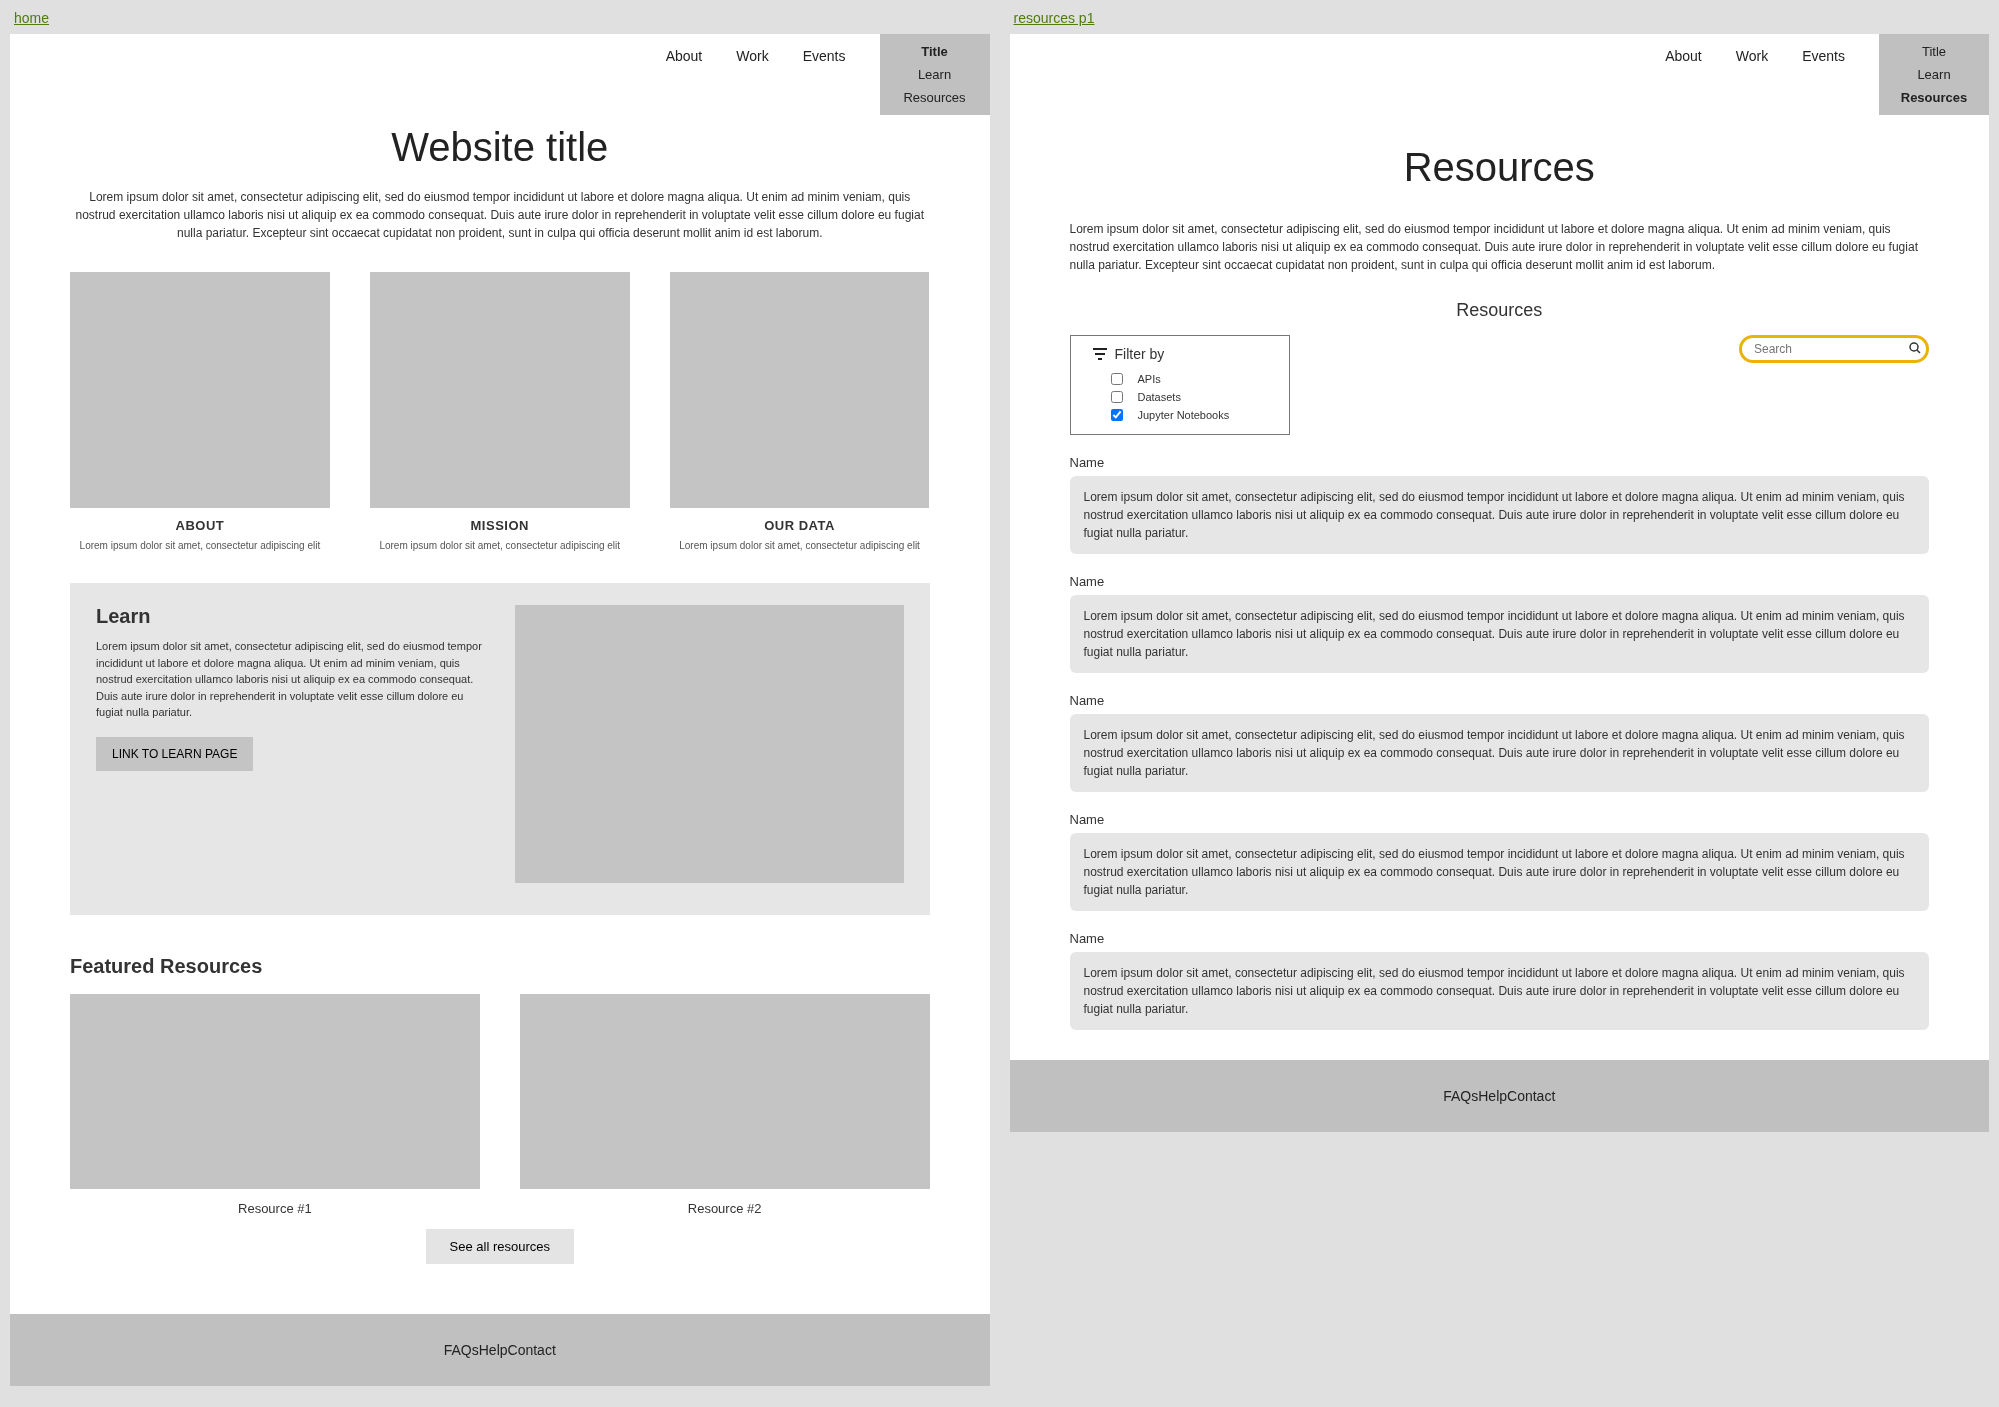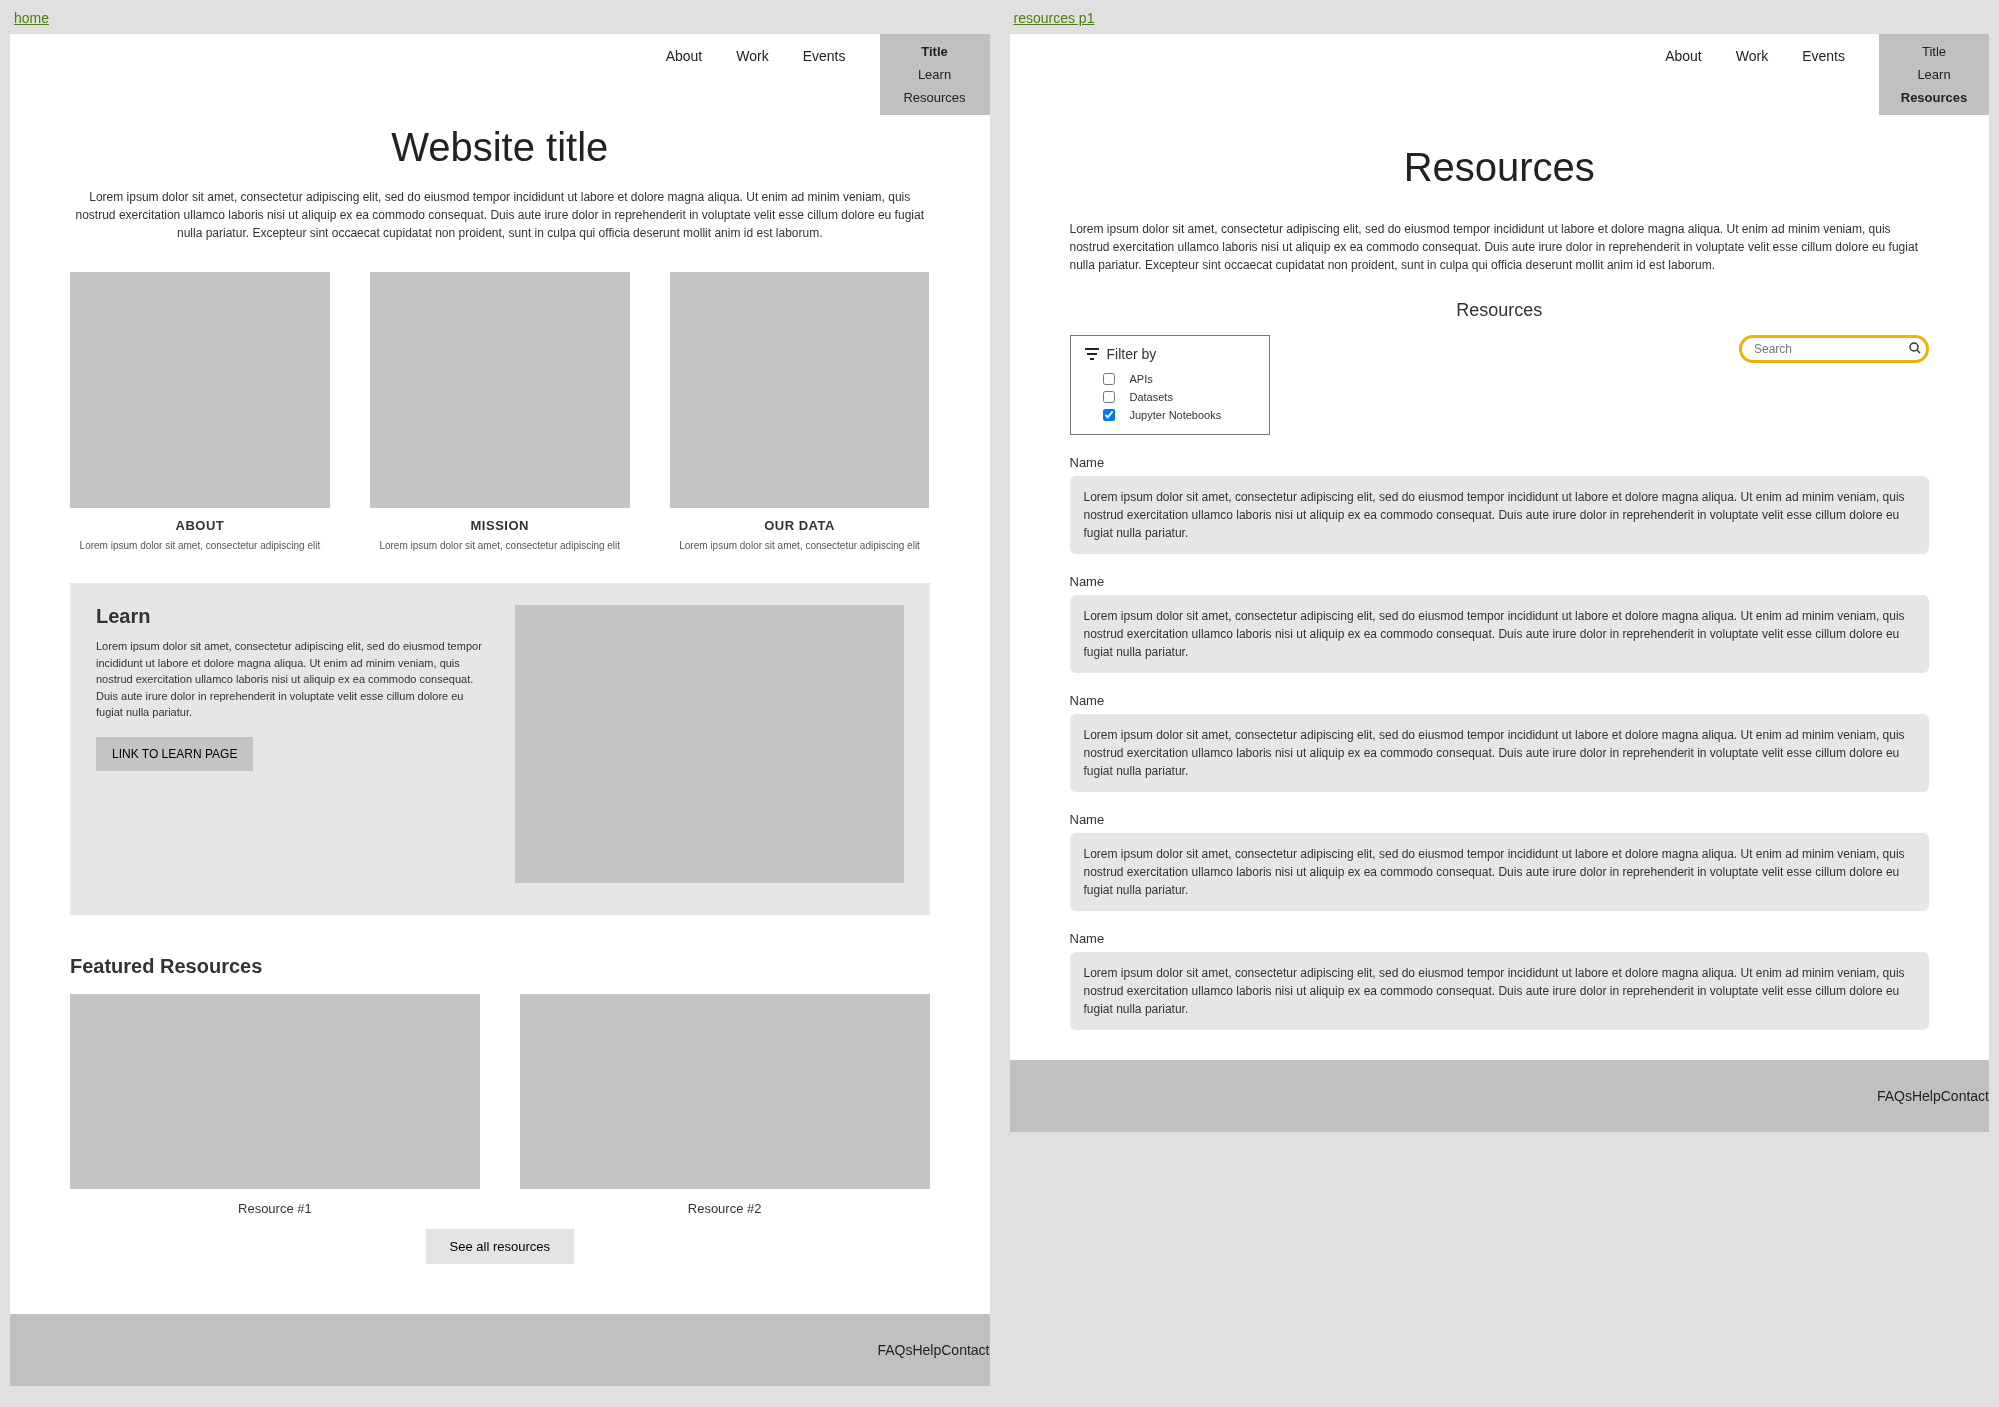--- a/index.html
+++ b/index.html
@@ -77,30 +77,30 @@
 
 .featured { padding: 40px 60px 30px;}
 .featured h2 { font-size:20px; margin-bottom:16px;}
 .feat-row { display:flex; gap:40px; margin-bottom:12px;}
 .feat-item { flex:1; text-align:center;}
 .feat-item .ph-box { aspect-ratio: 2.1/1; margin-bottom:10px;}
 .feat-item span { font-size:13px;}
 .see-all-wrap { text-align:center; margin-top:10px;}
 .see-all-btn { background:#e4e4e4; border:none; padding:10px 24px; font-size:13px; cursor:pointer;}
 
-.footer { background:#c0c0c0; display:flex; justify-content:flex-end; padding:28px 0; margin-top:20px;}
+.footer { background:#c0c0c0; display:flex; justify-content:center; padding:28px 0; margin-top:20px;}
 .footer a { font-size:14px; color:#222; text-decoration:none;}
 
 .res-hero { padding: 30px 60px 10px; }
 .res-hero h1 { font-size: 40px; text-align:center; font-weight:normal; color:#222; margin-bottom:30px;}
 .res-about h2 { font-size:20px; margin-bottom:12px;}
 .res-about p { font-size:12px; line-height:1.5; margin-bottom:26px;}
 .res-sub { text-align:center; font-size:18px; margin-bottom:14px;}
 .res-tools { display:flex; justify-content:space-between; align-items:flex-start; position:relative; margin-bottom:20px;}
-.filter-box { border:1px solid #777; background:#fff; padding:10px 14px; width:200px; position:relative; z-index:2;}
+.filter-box { border:1px solid #777; background:#fff; padding:10px 22px; width:220px; position:relative; z-index:2;}
 .filter-head { display:flex; align-items:center; gap:8px; font-size:14px; margin-bottom:8px;}
 .filter-opt { display:flex; align-items:center; gap:15px; font-size:11px; padding:3px 0 3px 18px;}
 .filter-opt input { width:12px; height:12px; cursor:pointer;}
 .search-wrap { display:flex; align-items:center; border:3px solid #eab308; border-radius:16px; padding:4px 12px; width:190px; height:28px;}
 .search-wrap input { border:none; outline:none; font-size:12px; flex:1; background:transparent;}
 .search-wrap .mag { font-size:14px;}
 .res-list { display:flex; flex-direction:column; gap:20px; }
 .res-name { font-size:13px; font-weight:normal; margin-bottom:6px;}
 .res-desc { background:#e6e6e6; border-radius:6px; padding:12px 14px; font-size:12px; line-height:1.5;}
 .filter-icon { display:inline-block; }

